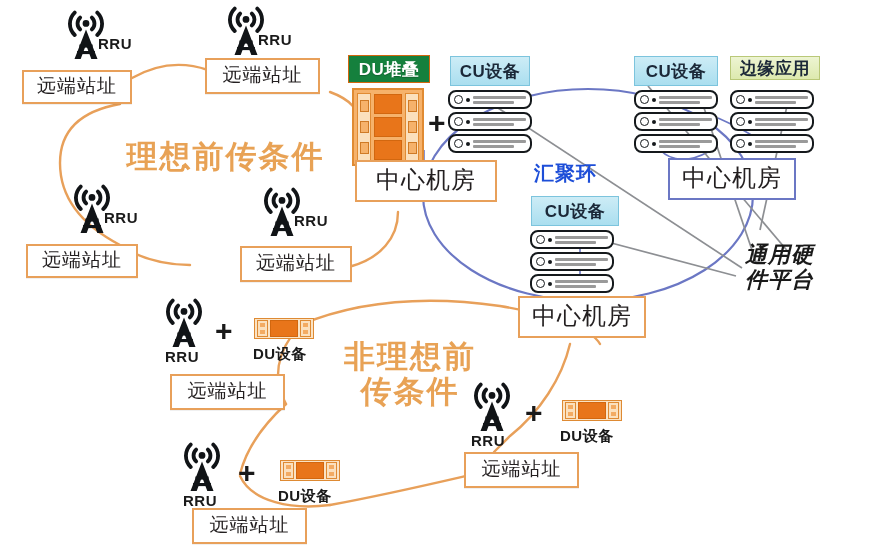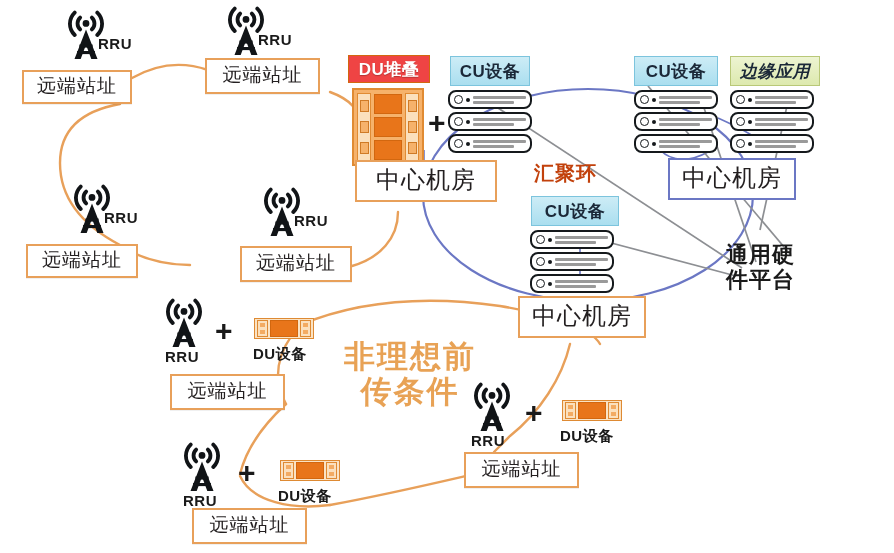--- a/index.html
+++ b/index.html
@@ -58,21 +58,21 @@
     box-sizing:border-box;
     display:flex;
     align-items:center;
     justify-content:center;
     font-size:17px;
     font-weight:bold;
     letter-spacing:.5px;
     white-space:nowrap;
   }
   .chip-du{
-    background:#ef4444;
+    background:#15803d;
     border:1px solid #d2670f;
     color:#ffffff;
     text-shadow:0 1px 1px rgba(0,0,0,.25);
   }
   .chip-cu{
     background:#bfe5f2;
     border:1px solid #7cc4dd;
     color:#1b2838;
     background-image:linear-gradient(180deg,#cdecf6 0%,#aadeef 100%);
   }
@@ -97,21 +97,21 @@
     line-height:1.12;
     letter-spacing:1px;
     white-space:pre-line;
     text-align:left;
   }
   .cap-ring{
     position:absolute;
     font-size:20px;
     font-weight:bold;
     letter-spacing:1px;
-    color:#c2410c;
+    color:#1d4ed8;
     white-space:nowrap;
   }
   .bigtext{
     position:absolute;
     font-size:31px;
     font-weight:bold;
     letter-spacing:2px;
     color:#e8a255;
     white-space:pre-line;
     line-height:1.12;
@@ -243,38 +243,39 @@
     <path d="M 660 150 C 672 162 690 162 708 152" fill="none" stroke="#6b77c4" stroke-width="1.6"></path>
     <path d="M 718 118 C 740 128 760 138 770 150" fill="none" stroke="#6b77c4" stroke-width="1.6"></path>
 
     <path d="M 498 108 L 742 268" fill="none" stroke="#8d8f93" stroke-width="1.7"></path>
     <path d="M 648 86 L 790 254" fill="none" stroke="#8d8f93" stroke-width="1.7"></path>
     <path d="M 700 96 L 756 262" fill="none" stroke="#8d8f93" stroke-width="1.7"></path>
     <path d="M 790 92 L 760 230" fill="none" stroke="#8d8f93" stroke-width="1.7"></path>
     <path d="M 600 240 L 736 276" fill="none" stroke="#8d8f93" stroke-width="1.7"></path>
   </svg>
 
+  <div class="bigtext" style="left:118px;top:140px;width:215px;">理想前传条件</div>
 
   <div class="bigtext" style="left:320px;top:340px;width:180px;">非理想前
 传条件</div>
 
   <div class="cap-ring" style="left:534px;top:160px;">汇聚环</div>
 
-  <div class="cap cap-hw" style="left:726px;top:243px;">通用硬
+  <div class="cap cap-hw" style="left:745px;top:243px;font-style:italic;">通用硬
 件平台</div>
 
   <div class="chip chip-du" style="left:348px;top:55px;width:82px;height:28px;">DU堆叠</div>
 
   <div class="chip chip-cu" style="left:450px;top:56px;width:80px;height:30px;">CU设备</div>
 
   <div class="chip chip-cu" style="left:531px;top:196px;width:88px;height:30px;">CU设备</div>
 
   <div class="chip chip-cu" style="left:634px;top:56px;width:84px;height:30px;">CU设备</div>
 
-  <div class="chip chip-edge" style="left:730px;top:56px;width:90px;height:30px;font-style:italic;">边缘应用</div>
+  <div class="chip chip-edge" style="left:730px;top:56px;width:90px;height:24px;">边缘应用</div>
 
   <div class="durack" style="left:352px;top:88px;">
     <div class="rail">
       <u></u>
         <u></u>
         <u></u>
     </div>
     <div class="shelves">
       <b></b>
         <b></b>

